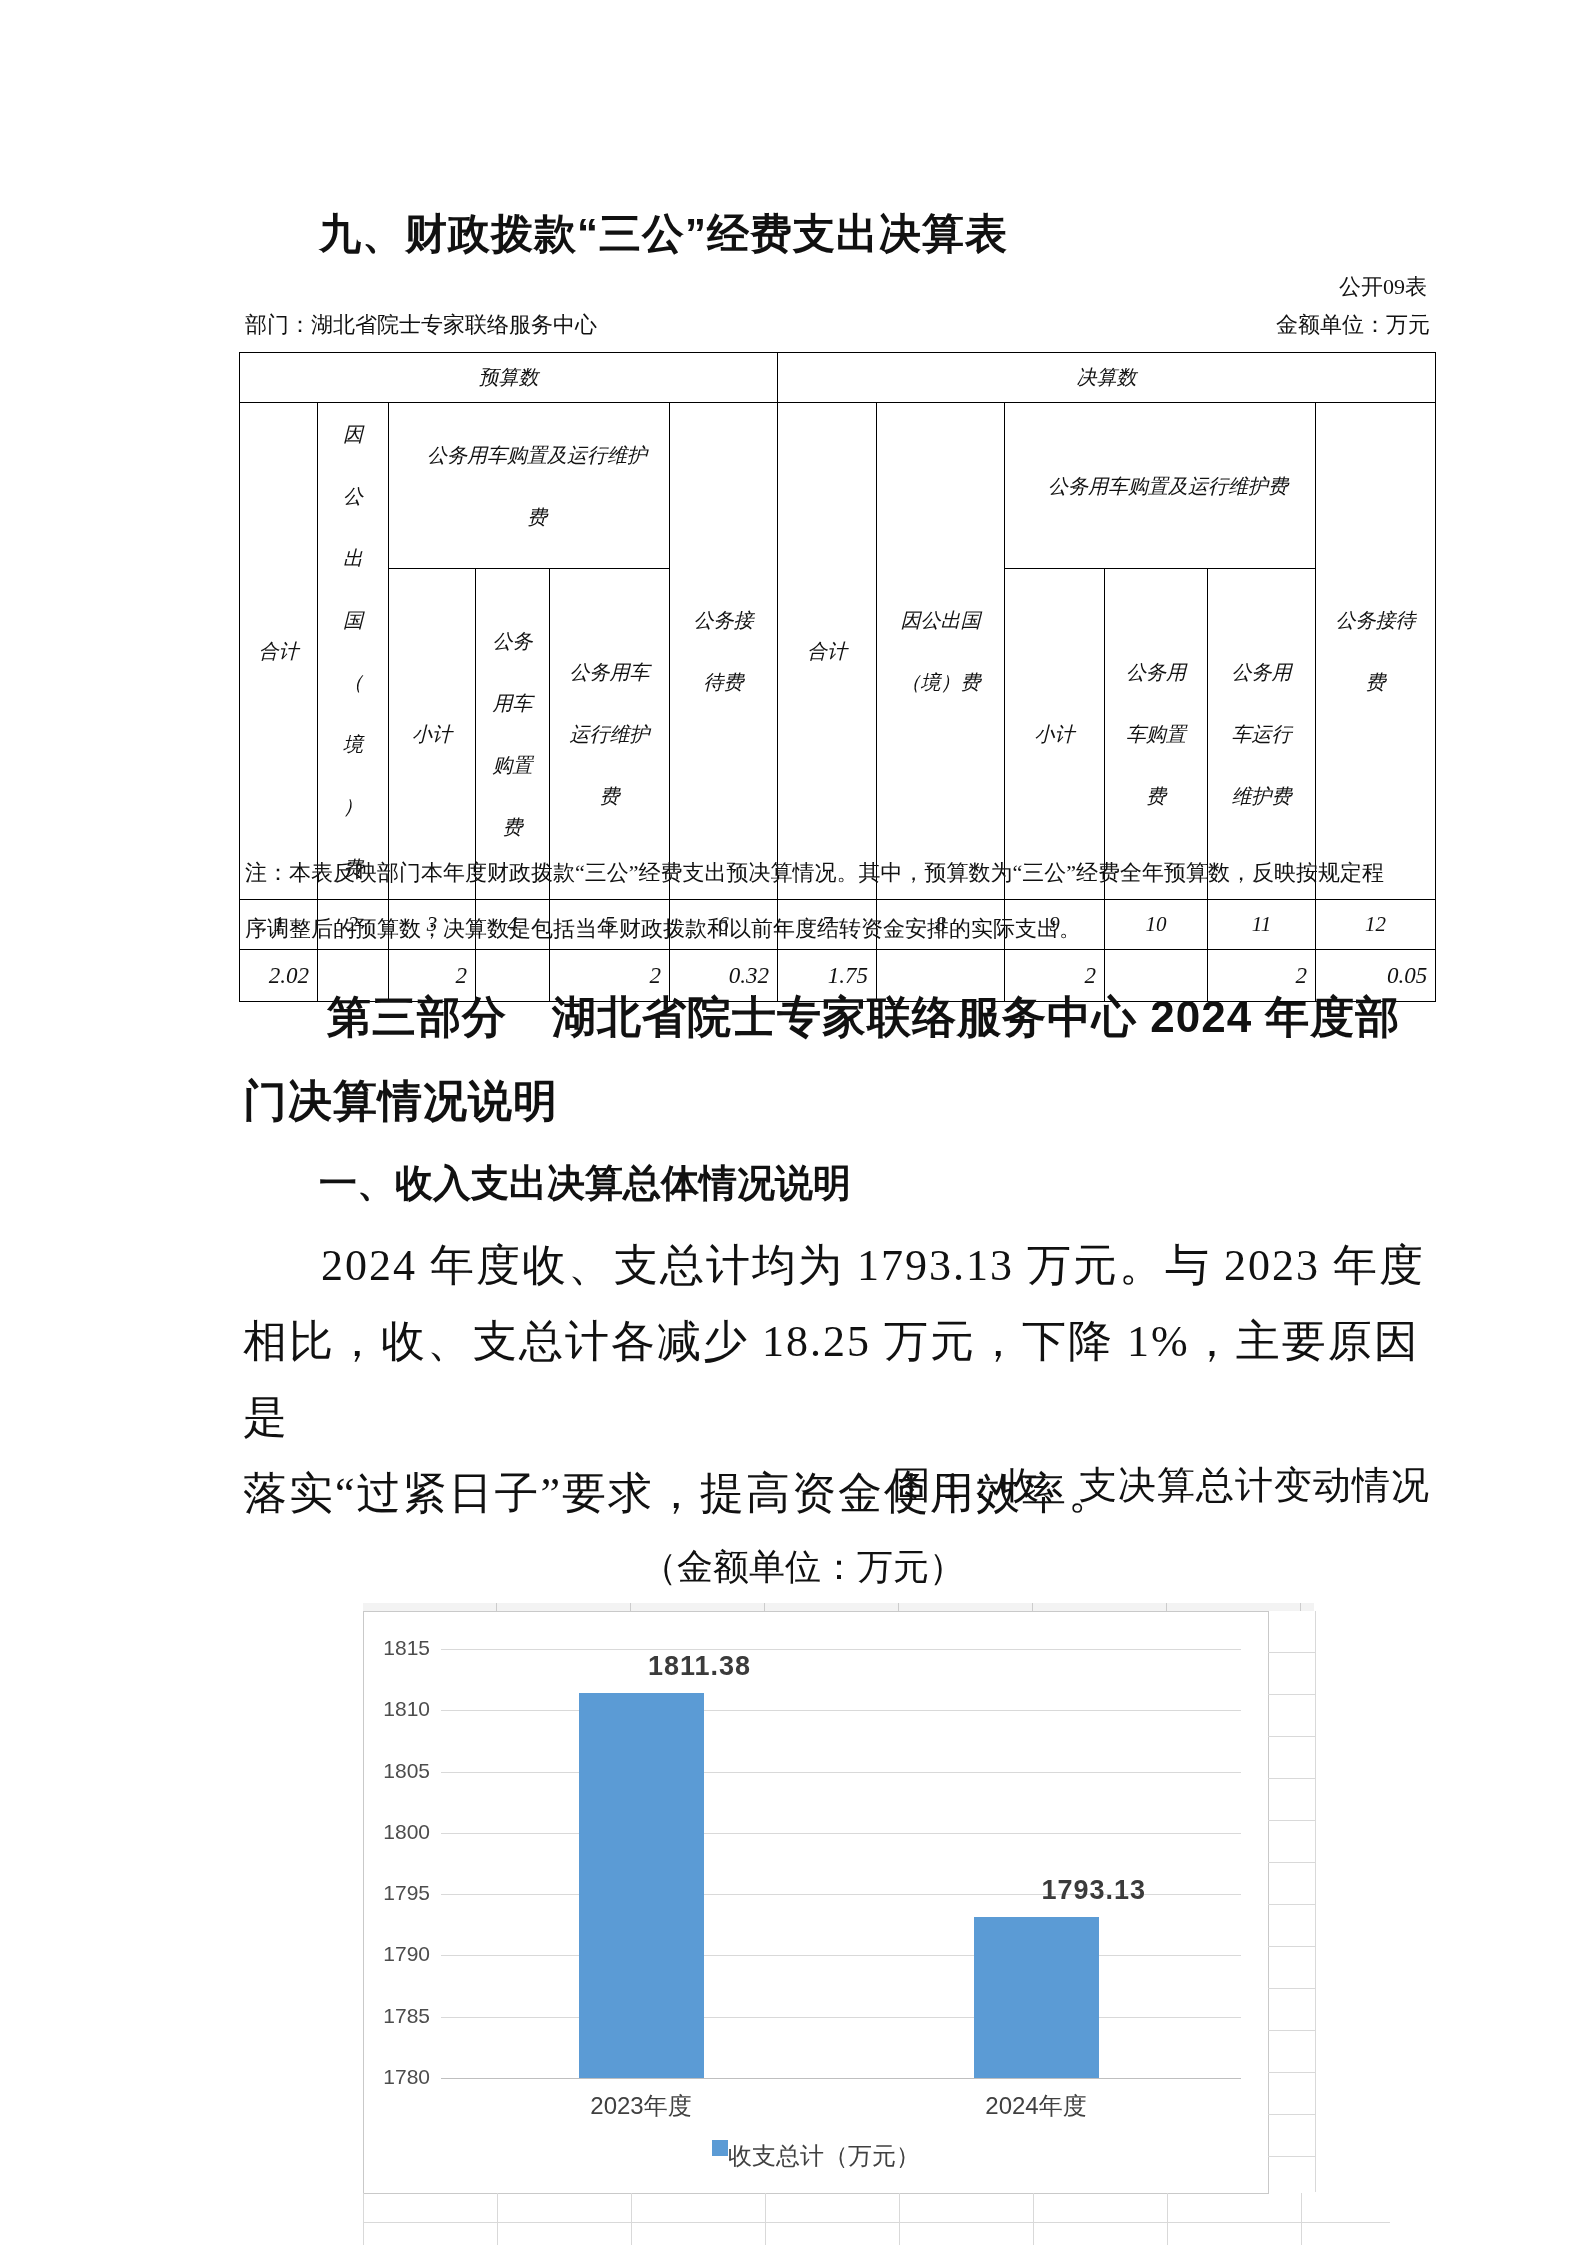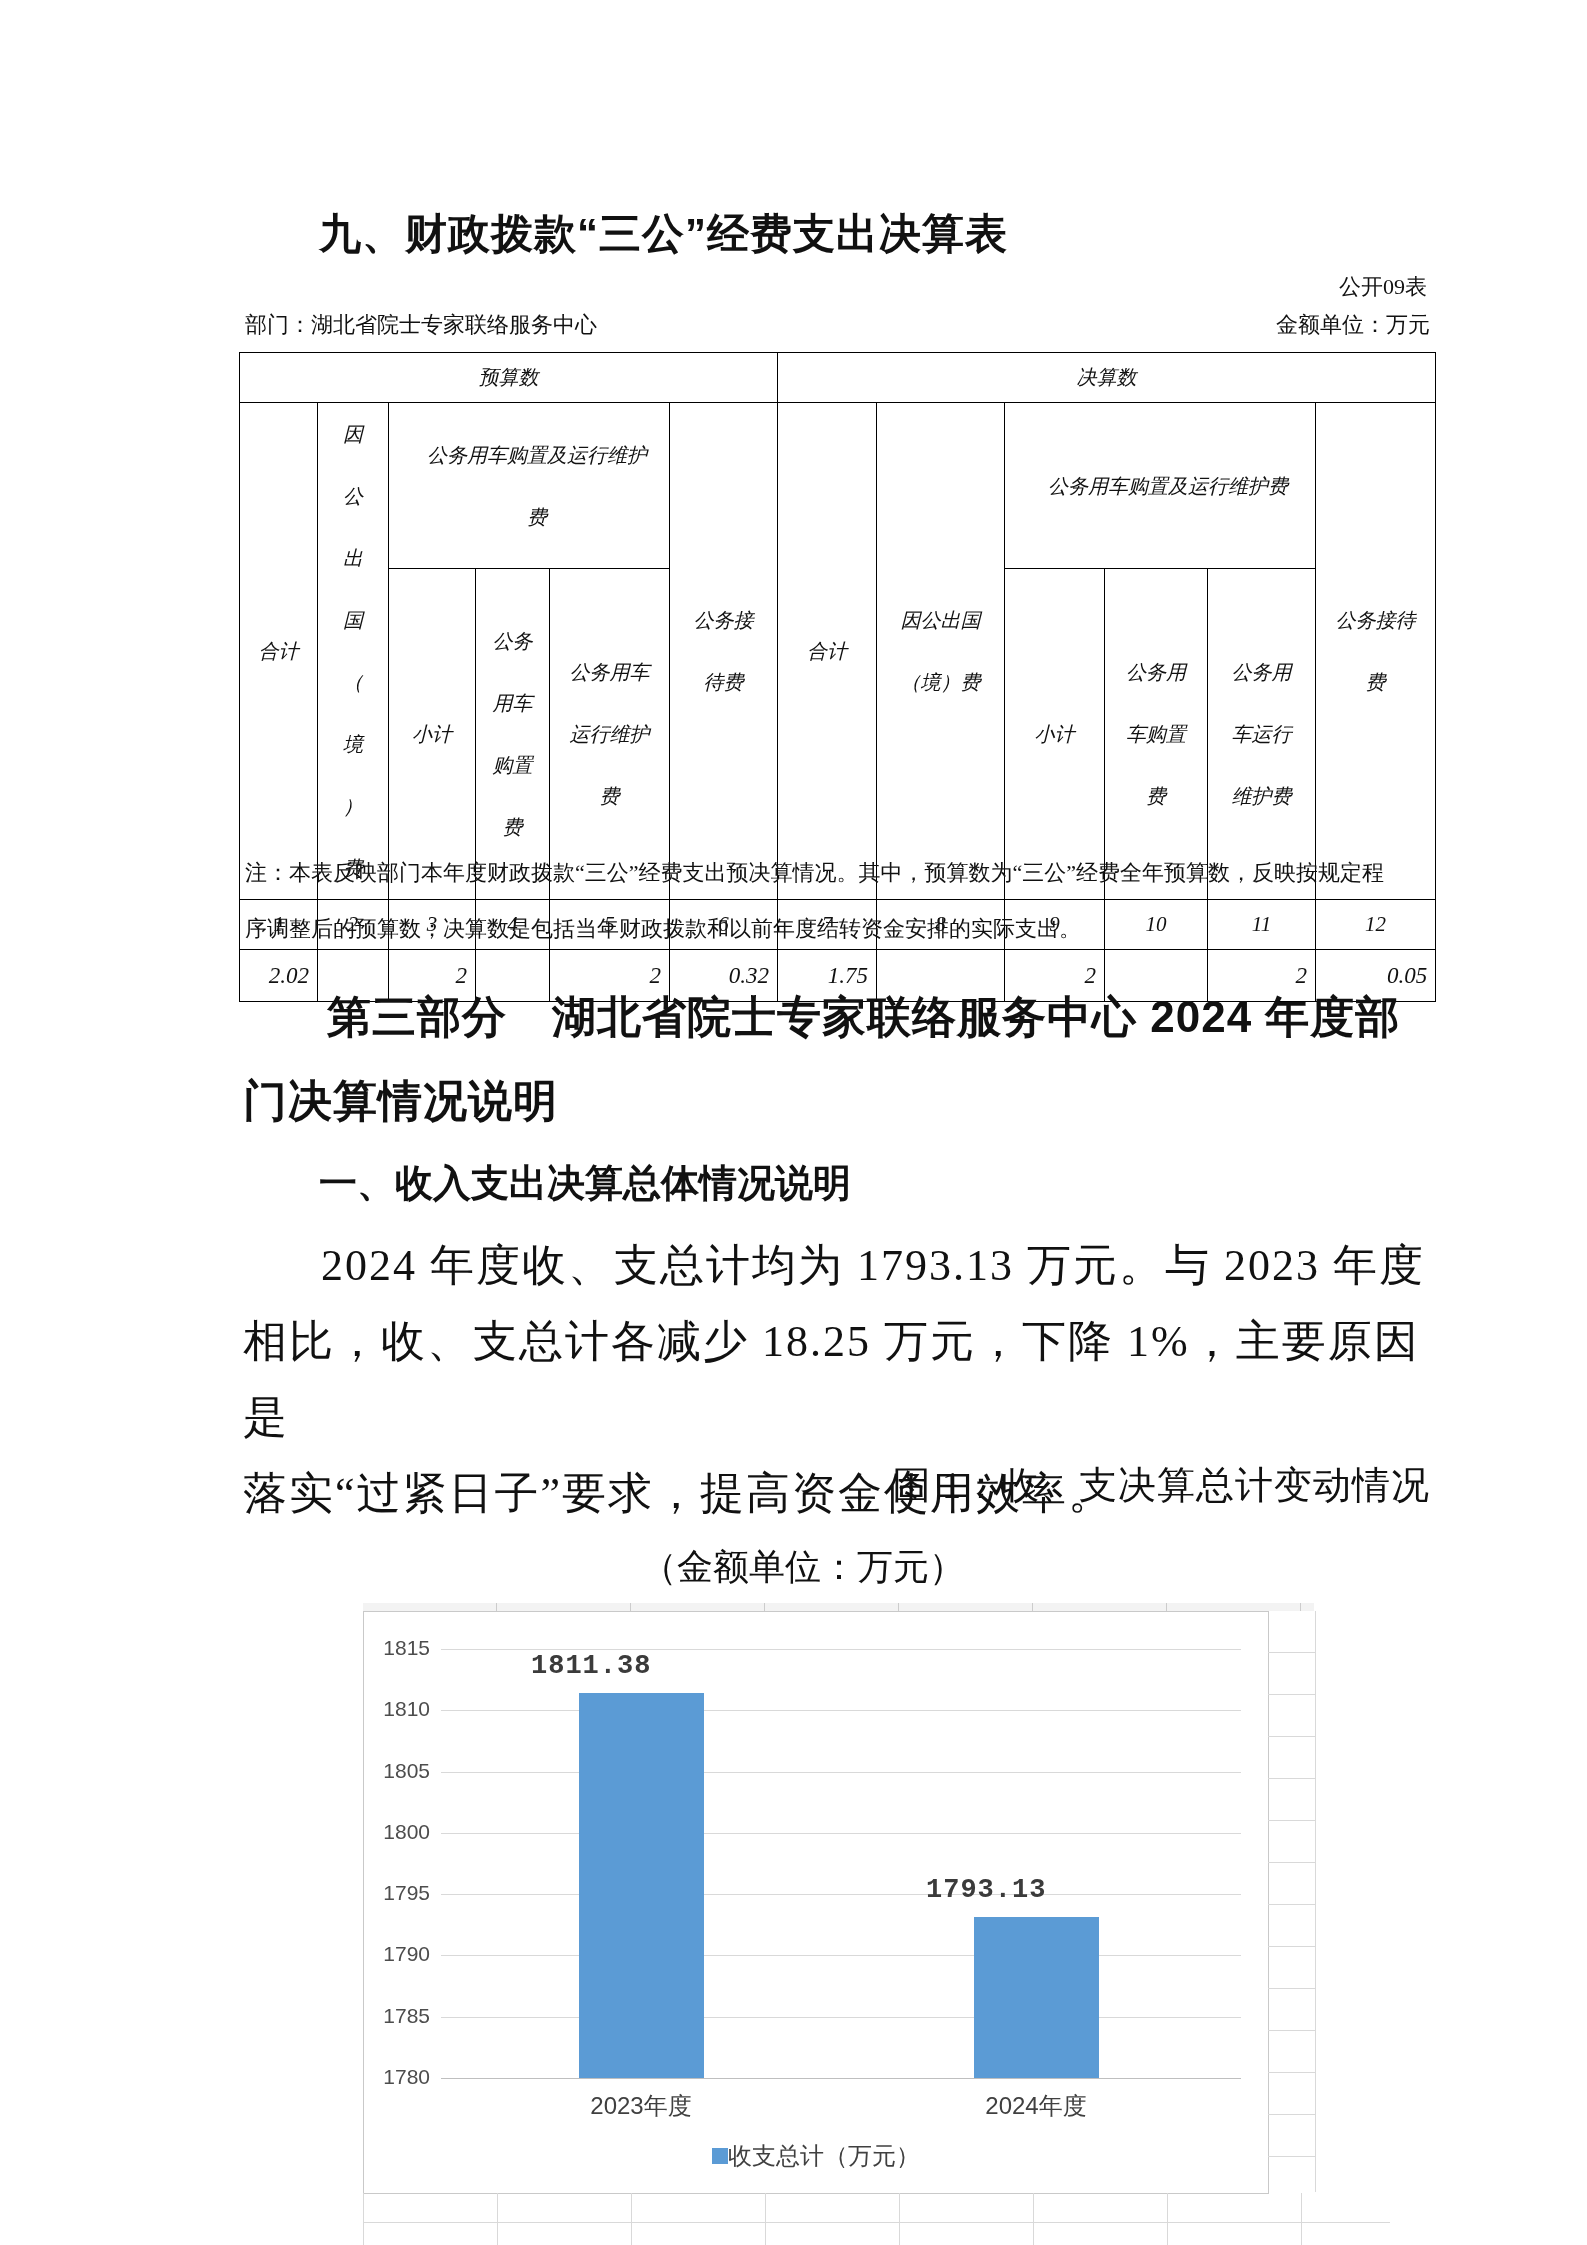--- a/index.html
+++ b/index.html
@@ -104,30 +104,30 @@
     position:absolute;left:0;top:29px;width:100%;height:1px;background:#d9d9d9;
   }
   .gridline{position:absolute;height:1px;background:#d9d9d9;}
   .gridline.axis{background:#bfbfbf;}
   .ytick{
     position:absolute;width:66px;text-align:right;
     font-size:21px;color:#4d4d4d;
   }
   .bar{position:absolute;}
   .value-label{
-    position:absolute;width:220px;text-align:left;
-    font-size:27px;font-weight:700;color:#3b3b3b;letter-spacing:1px;font-family:Liberation Mono, monospace;
+    position:absolute;width:220px;text-align:right;
+    font-size:27px;font-weight:700;color:#3b3b3b;letter-spacing:1px;
   }
   .cat-label{
     position:absolute;width:220px;text-align:center;
     font-size:24px;color:#404040;
   }
   .legend{
     position:absolute;left:0;top:528px;width:100%;height:32px;
-    display:flex;align-items:center;justify-content:center;
+    display:flex;justify-content:center;
     font-size:24px;color:#404040;
   }
   .legend-swatch{width:16px;height:16px;display:inline-block;}
 </style>
 </head>
 <body>
 
 <div class="page">
 
   <div class="doc-title">九、财政拨款“三公”经费支出决算表</div>

